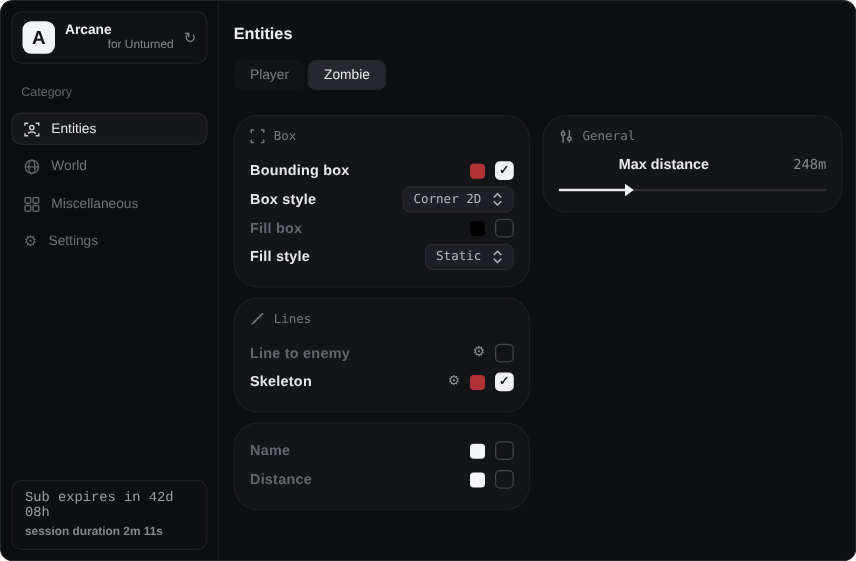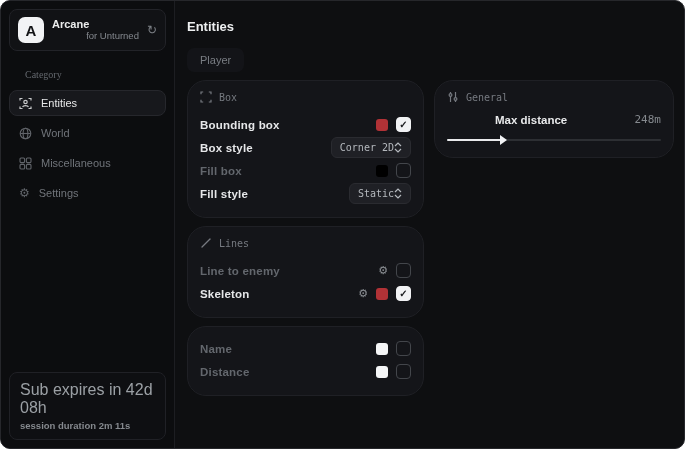--- a/index.html
+++ b/index.html
@@ -21,39 +21,39 @@
   }
   .app-avatar {
     width:26px; height:26px; border-radius:7px; background:#f2f3f5;
     color:#121316; font-weight:bold; font-size:15px;
     display:flex; align-items:center; justify-content:center; flex:0 0 26px;
   }
   .app-meta { flex:1; line-height:1.15; }
   .app-name { color:#eceded; font-size:11px; font-weight:bold; }
   .app-sub { color:#85898f; font-size:9.5px;text-align:right; }
   .app-sync { color:#7d8187; font-size:12px; cursor:pointer; }
-  .cat-label { color:#64686e; font-size:10px; margin:4px 0 10px 16px;font-family:Liberation Serif, serif; }
+  .cat-label { color:#64686e; font-size:10px; margin:4px 0 10px 8px; }
   .nav { display:flex; flex-direction:column; gap:4px; }
   .nav-item {
     display:flex; align-items:center; gap:9px; height:26px; padding:0 9px;
     border-radius:8px; border:1px solid transparent; color:#70747a; font-size:11px; cursor:pointer;
   }
   .nav-item svg, .nav-item .uicon { flex:0 0 auto; opacity:.85; }
   .nav-item.active { background:#17181c; border-color:#26272c; color:#e8e9ea; }
   .uicon { font-size:12px; line-height:1; }
   .sub-card {
     position:absolute; left:8px; right:8px; bottom:8px;
     background:#0e0f12; border:1px solid #202126; border-radius:8px; padding:8px 10px;
   }
-  .sub-line1 { font-family:Liberation Sans, sans-serif; font-size:16px; color:#9ba0a5; margin-bottom:3px; }
+  .sub-line1 { font-family:Liberation Mono, monospace; font-size:11px; color:#9ba0a5; margin-bottom:3px; }
   .sub-line2 { font-size:9.5px; color:#85898e; font-weight:bold; }
   
   .main { flex:1; padding:14px 12px 12px 12px; }
   .page-title { color:#eef0f1; font-size:13px; font-weight:bold; margin:4px 0 14px 0; }
-  .tabs { display:flex; gap:2px; margin-bottom:8px; }
+  .tabs { display:flex; gap:2px; margin-bottom:20px; }
   .tab {
     padding:5px 12px; border-radius:7px; font-size:11px; color:#797d83;
     background:#131418; cursor:pointer; border:1px solid transparent;
   }
   .tab.active { background:#27282d; color:#e9eaeb; }
   .cols { display:flex; gap:10px; align-items:flex-start; }
   .col-left { width:237px; display:flex; flex-direction:column; gap:8px; }
   .col-right { width:240px; }
   .card {
     background:#141519; border:1px solid #1f2025; border-radius:19px; padding:10px 12px 12px 12px;
@@ -67,21 +67,21 @@
   .row.dim .row-label { color:#63676d; }
   .ctrls { display:flex; align-items:center; gap:8px; }
   .swatch { width:12px; height:12px; border-radius:3px; cursor:pointer; }
   .cb {
     width:15px; height:15px; border-radius:4px; border:1.5px solid #43464b;
     display:flex; align-items:center; justify-content:center; cursor:pointer; background:transparent;
   }
   .cb.checked { background:#f1f2f4; border-color:#f1f2f4; color:#17181b; }
   .cb.checked::after { content:"✓"; font-size:10px; font-weight:bold; line-height:1; }
   .dd {
-    display:flex; align-items:center; gap:0; background:#1f2025; border:1px solid #2a2b30;
+    display:flex; align-items:center; gap:9px; background:#1f2025; border:1px solid #2a2b30;
     border-radius:6px; padding:4px 8px; cursor:pointer;
     color:#b4b8bd; font-family:"DejaVu Sans Mono", monospace; font-size:10px;
   }
   .gear { color:#8c9095; font-size:11px; cursor:pointer; line-height:1; }
   
   .gen-row { display:flex; align-items:center; justify-content:space-between; margin-bottom:9px; }
   .gen-label { font-size:11.5px; color:#e8e9ea; font-weight:bold;margin-left:48px; }
   .gen-value { font-family:"DejaVu Sans Mono", monospace; font-size:11px; color:#85898e; }
   .slider { position:relative; height:10px; cursor:pointer; }
   .slider-track { position:absolute; top:4px; left:0; right:0; height:2px; background:#2d2f33; border-radius:2px; }
@@ -148,20 +148,21 @@
       <div class="sub-line1">Sub expires in 42d 08h</div>
       <div class="sub-line2">session duration 2m 11s</div>
     </div>
   </aside>
 
   <main class="main">
     <div class="page-title">Entities</div>
 
     <div class="tabs">
       <div class="tab">Player</div>
+      <div class="tab active">Zombie</div>
     </div>
 
     <div class="cols">
       <div class="col-left">
 
         <div class="card">
           <div class="card-head">
             <svg width="12" height="12" viewBox="0 0 12 12" fill="none" stroke="currentColor" stroke-width="1.2">
                 <path d="M1 3.2 V1 H3.2"></path>
                 <path d="M8.8 1 H11 V3.2"></path>

